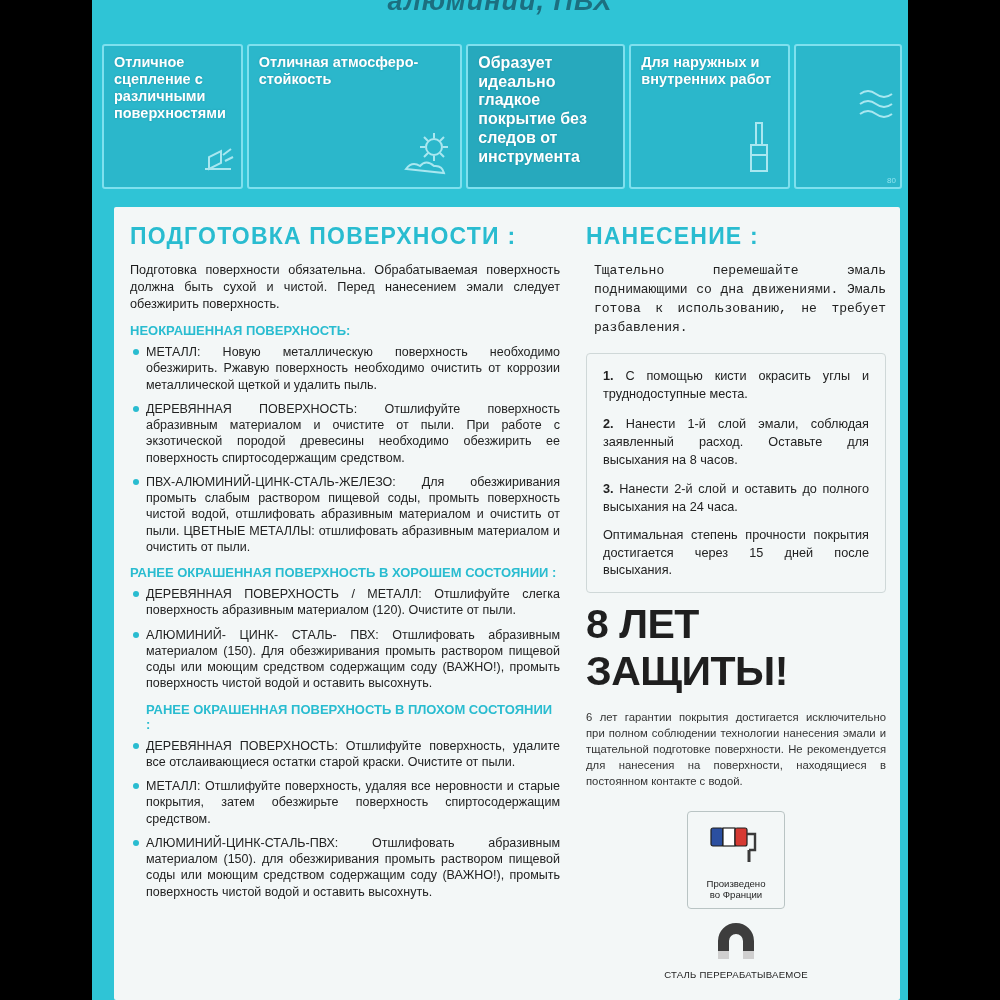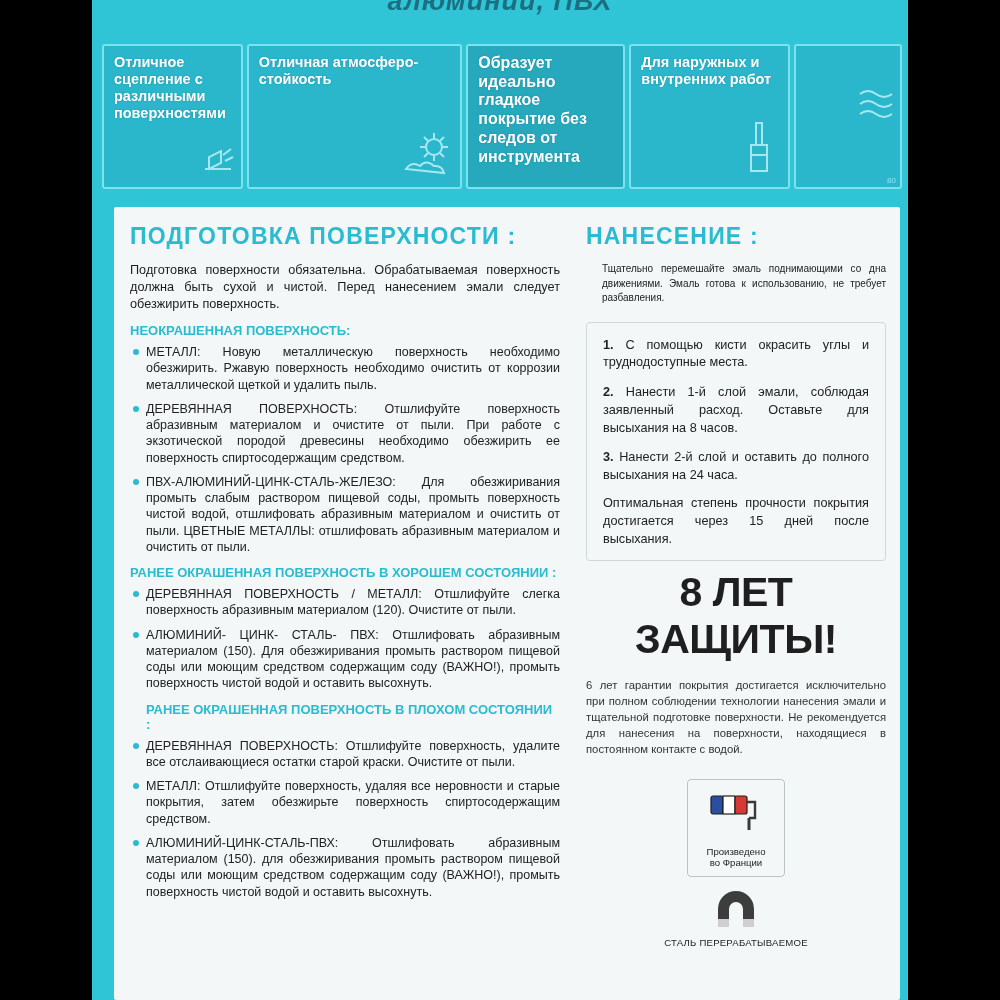--- a/index.html
+++ b/index.html
@@ -145,24 +145,25 @@
     left: 3px;
     top: 5px;
     width: 6px;
     height: 6px;
     border-radius: 50%;
     background: #29bcd0;
   }
   .indent { padding-left: 16px; }
   
   .apply-text {
-    font-size: 10px;
+    font-size: 13px;
     line-height: 1.45;
     text-align: justify;
-    margin: 0 0 16px 16px;
+    margin: 0 0 16px 8px;
+    font-family: Liberation Mono, monospace;
   }
   .steps-box {
     border: 1px solid #cfd8d8;
     border-radius: 4px;
     padding: 14px 16px 12px 16px;
     margin-bottom: 2px;
     background: #f3f7f7;
   }
   .step {
     font-size: 12.7px;
@@ -177,21 +178,20 @@
     line-height: 1.4;
     text-align: justify;
     margin: 0;
   }
   .warranty {
     font-size: 41px;
     font-weight: bold;
     letter-spacing: -0.5px;
     color: #1f1f1f;
     margin: 8px 0 14px 0;
-    text-align: center;
   }
   .warranty-text {
     font-size: 11.3px;
     line-height: 1.42;
     text-align: justify;
     color: #333;
     margin-bottom: 22px;
   }
   
   .badge-france {

